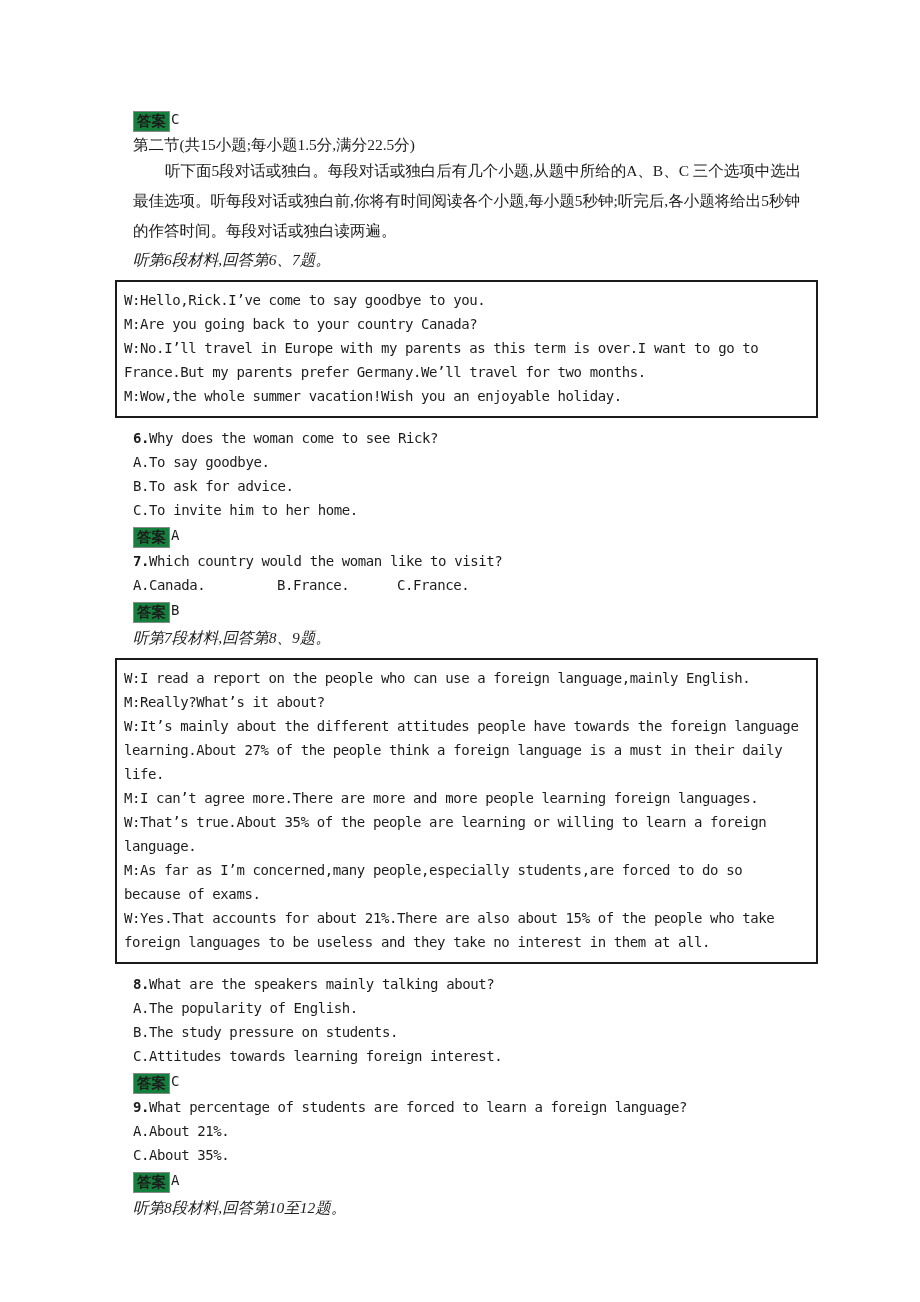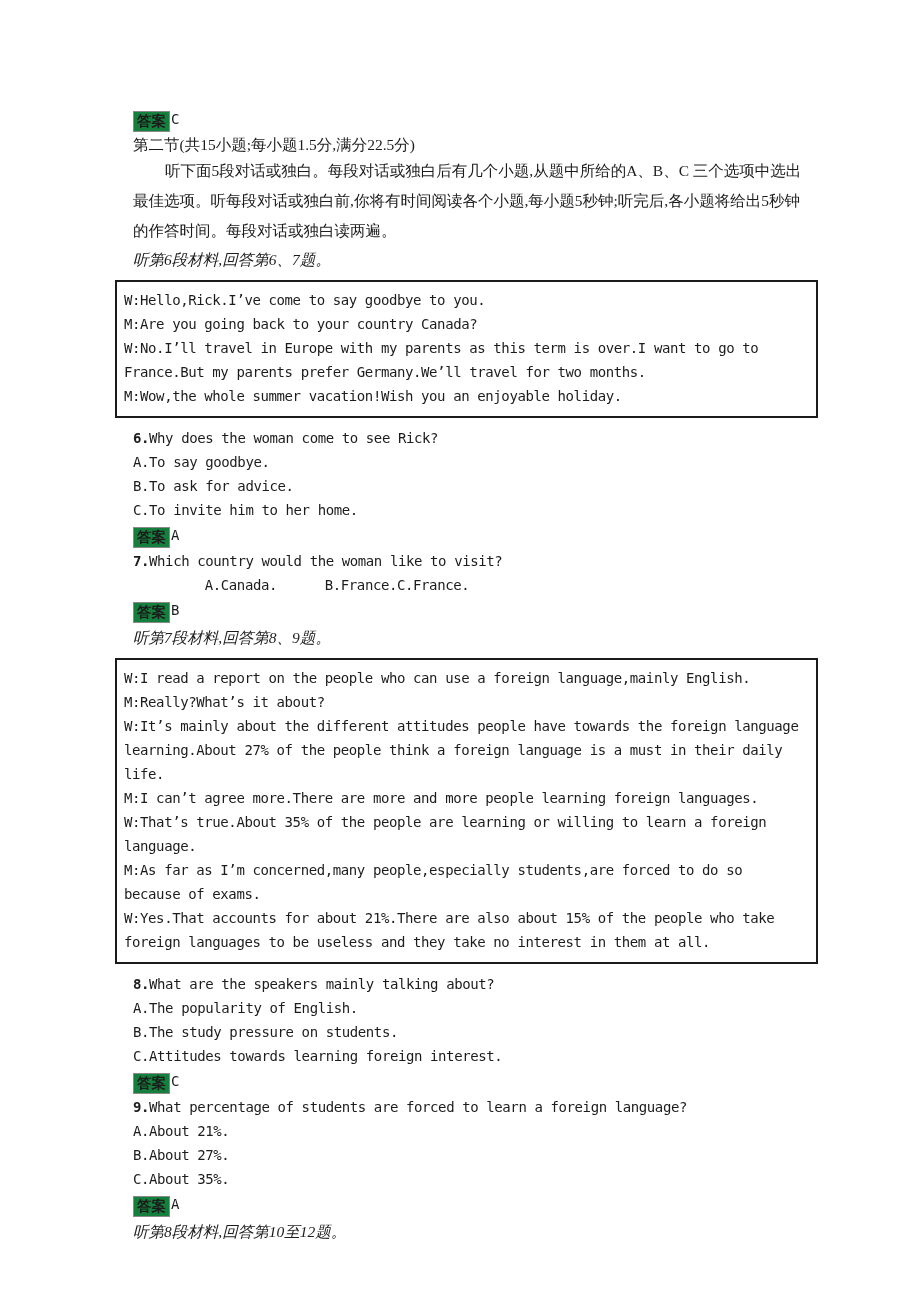--- a/index.html
+++ b/index.html
@@ -46,21 +46,21 @@
     font-size: 14.5px;
     font-weight: bold;
     line-height: 17px;
     border: 1px solid #8a8a8a;
     background: #15803d;
     padding: 1px 3px;
     vertical-align: -2px;
   }
   .ans-val { margin-left: 1px; }
   .qnum { font-weight: bold; }
-  .opt-inline { display: inline-block; text-align: right; }
+  .opt-inline { display: inline-block; }
   .w1 { width: 144px; }
   .w2 { width: 120px; }
   .intro-line { line-height: 26px; padding: 1px 0; font-style: italic; }
 </style>
 </head>
 <body>
 
 <div class="content">
 
   <div class="ans-line">
@@ -118,21 +118,20 @@
     <div class="en">B.The study pressure on students.</div>
     <div class="en">C.Attitudes towards learning foreign interest.</div>
     <div class="ans-line">
       <span class="ans-box">答案</span><span class="en ans-val">C</span>
     </div>
   </div>
 
   <div>
     <div class="en"><span class="qnum">9.</span><span>What percentage of students are forced to learn a foreign language?</span></div>
     <div class="en">A.About 21%.</div>
-    <div class="en">B.About 27%.</div>
     <div class="en">C.About 35%.</div>
     <div class="ans-line">
       <span class="ans-box">答案</span><span class="en ans-val">A</span>
     </div>
   </div>
 
   <div class="zh intro-line">听第8段材料,回答第10至12题。</div>
 
 </div>
 

